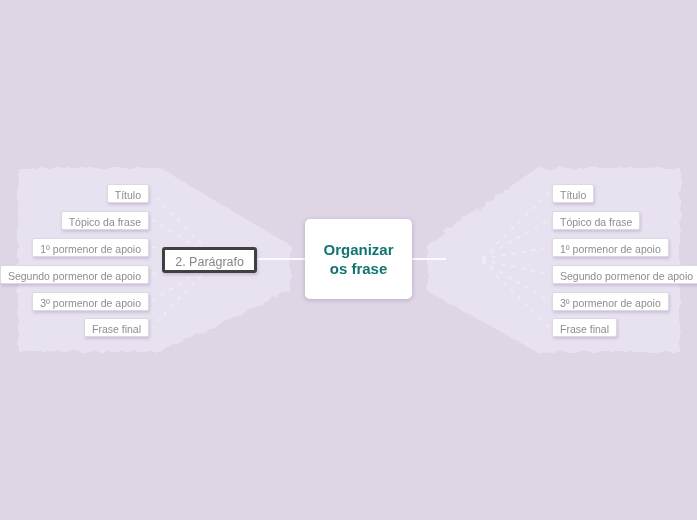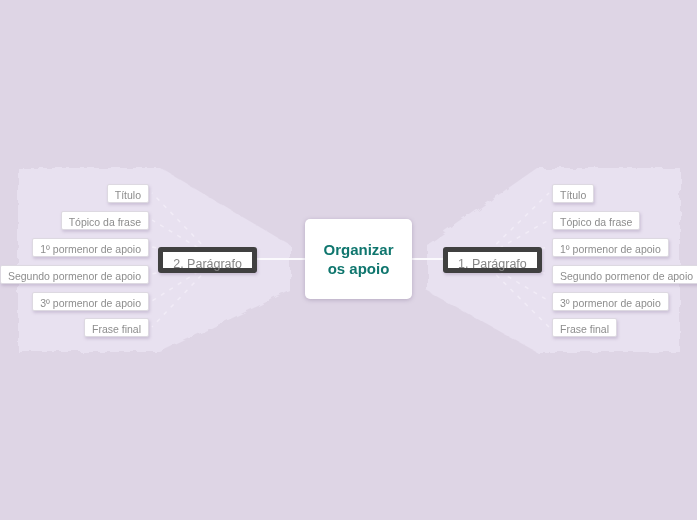--- a/index.html
+++ b/index.html
@@ -46,21 +46,21 @@
     text-align: center;
   }
 
   .branch {
     top: 247px;
     height: 26px;
     padding: 5px 10px;
     font-size: 12.5px;
     line-height: 15px;
     color: #868686;
-    border: 5px solid #404040;
+    border: 3px solid #404040;
     border-radius: 3px;
     box-shadow: 1px 2px 3px rgba(125, 105, 145, 0.28);
     text-align: center;
   }
   .branch.left  { right: 440px; }
   .branch.right { left: 443px; }
 
   .subtopic {
     height: 19px;
     padding: 3px 7px 0 7px;
@@ -106,25 +106,24 @@
       <line x1="482" y1="258" x2="549" y2="220" stroke="#f4eff9"></line>
       <line x1="482" y1="259" x2="549" y2="247" stroke="#f4eff9"></line>
       <line x1="482" y1="260" x2="549" y2="274" stroke="#f4eff9"></line>
       <line x1="482" y1="261" x2="549" y2="301" stroke="#f4eff9"></line>
       <line x1="482" y1="261" x2="549" y2="327" stroke="#f4eff9"></line>
     </g>
   </svg>
 
   <div class="node central">
     <span>Organizar</span>
-    <span>os apoio</span>
+    <span>os frase</span>
   </div>
 
   <div class="node branch left">2. Parágrafo</div>
-  <div class="node branch right">1. Parágrafo</div>
 
   <div class="node subtopic left" style="top:184px">Título</div>
   <div class="node subtopic left" style="top:211px">Tópico da frase</div>
   <div class="node subtopic left" style="top:238px">1º pormenor de apoio</div>
   <div class="node subtopic left" style="top:265px">Segundo pormenor de apoio</div>
   <div class="node subtopic left" style="top:292px">3º pormenor de apoio</div>
   <div class="node subtopic left" style="top:318px">Frase final</div>
 
   <div class="node subtopic right" style="top:184px">Título</div>
   <div class="node subtopic right" style="top:211px">Tópico da frase</div>

